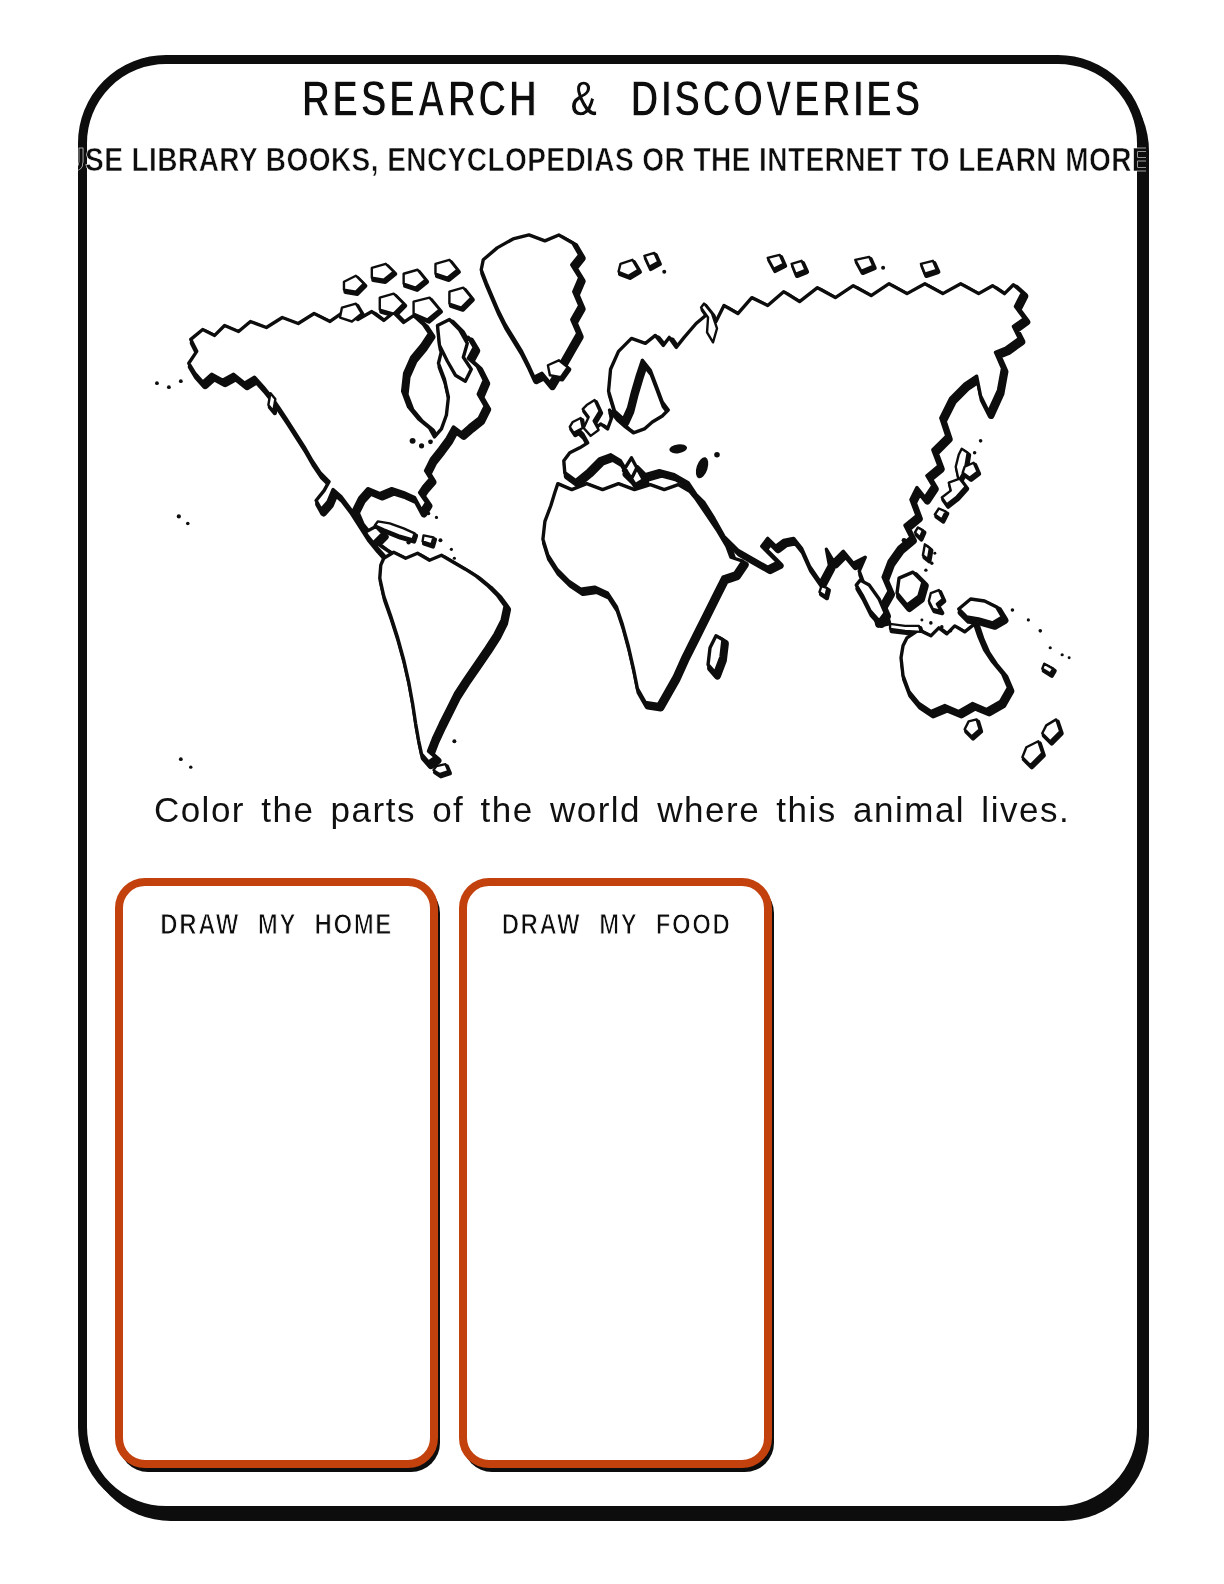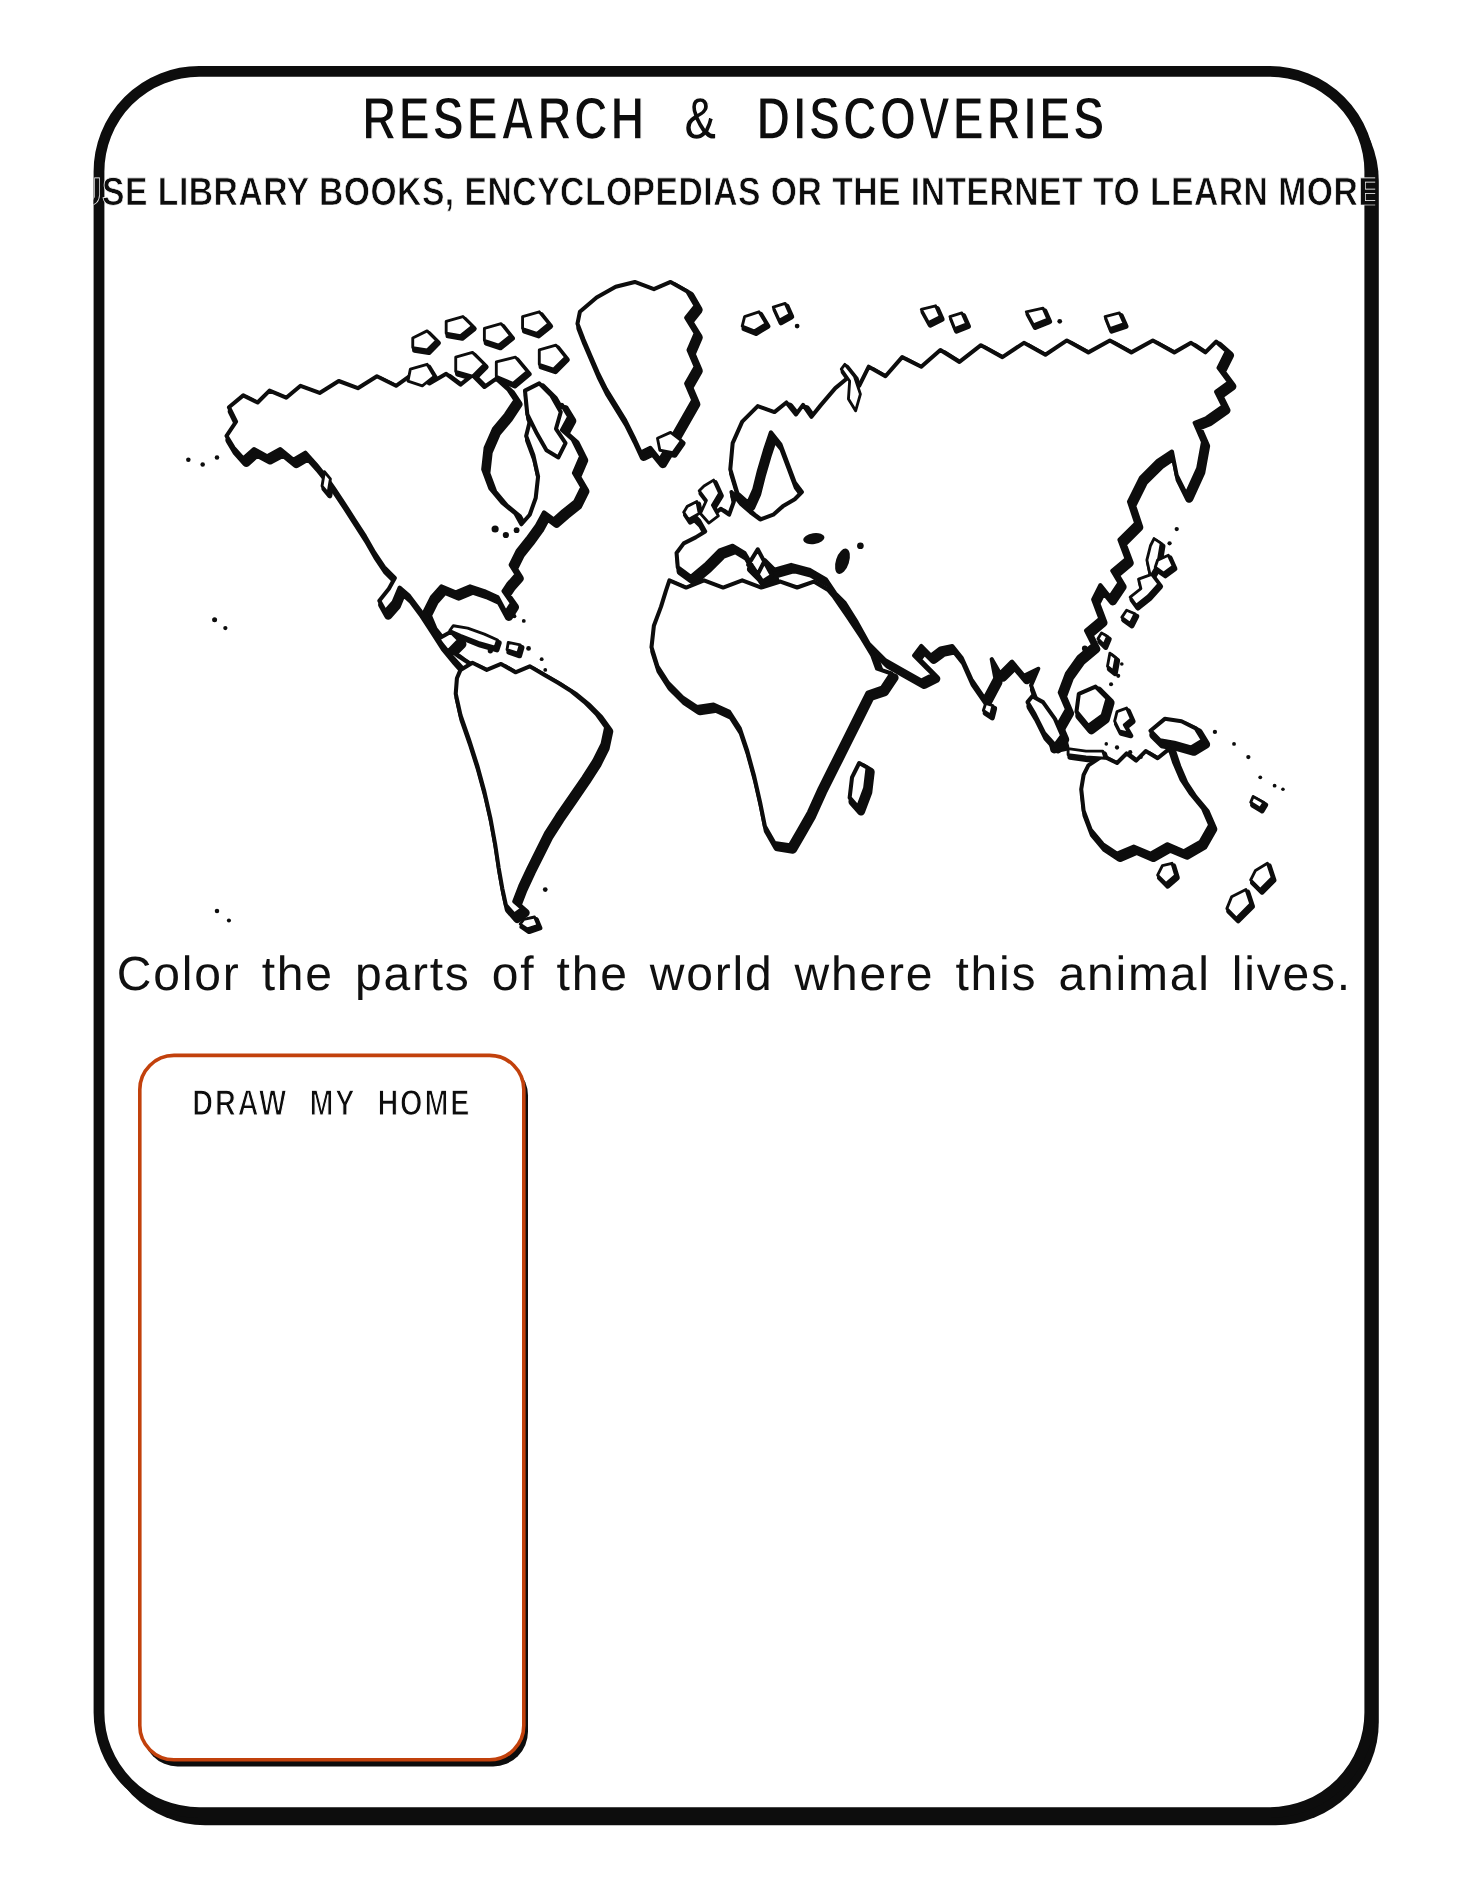--- a/index.html
+++ b/index.html
@@ -26,28 +26,28 @@
   .subtitle-svg{
     position:absolute;left:78px;top:138px;width:1068px;height:46px;
   }
   .map-wrap{
     position:absolute;left:133px;top:226px;width:975px;height:567px;
   }
   .map-wrap svg{width:100%;height:100%;}
   .caption{
     position:absolute;left:78px;top:790px;width:1068px;
     text-align:center;
-    font-size:40px;font-weight:400;color:#101010;
+    font-size:35px;font-weight:400;color:#101010;
     letter-spacing:1.5px;word-spacing:5px;
     white-space:nowrap;
   }
   .draw-box{
     position:absolute;top:878px;height:590px;
     box-sizing:border-box;
-    border:3px solid #c2410c;
+    border:8px solid #c2410c;
     border-radius:30px;
     box-shadow:3px 5px 0 -1px #0d0d0d;
     background:#ffffff;
     text-align:center;
   }
   .draw-box.b1{left:115px;width:323px;}
   .draw-box.b2{left:459px;width:313px;}
   .draw-box.b3{left:799px;width:313px;}
   .box-header{
     display:block;margin:20px auto 0 auto;width:300px;height:40px;
@@ -178,15 +178,20 @@
   </div>
 
   <div class="caption">Color the parts of the world where this animal lives.</div>
 
   <div class="draw-box b1">
     <svg class="box-header" viewBox="0 0 300 40">
       <text class="svgtext" transform="scale(0.8 1)" x="187" y="28" text-anchor="middle" font-size="30" letter-spacing="2" word-spacing="12" fill="#0d0d0d" stroke="#ffffff" stroke-width="1">DRAW MY HOME</text>
     </svg>
   </div>
 
+  <div class="draw-box b2">
+    <svg class="box-header" viewBox="0 0 300 40">
+      <text class="svgtext" transform="scale(0.8 1)" x="187" y="28" text-anchor="middle" font-size="30" letter-spacing="2" word-spacing="12" fill="#0d0d0d" stroke="#ffffff" stroke-width="1">DRAW MY FOOD</text>
+    </svg>
+  </div>
 
 
 </div>
 
 </body></html>

